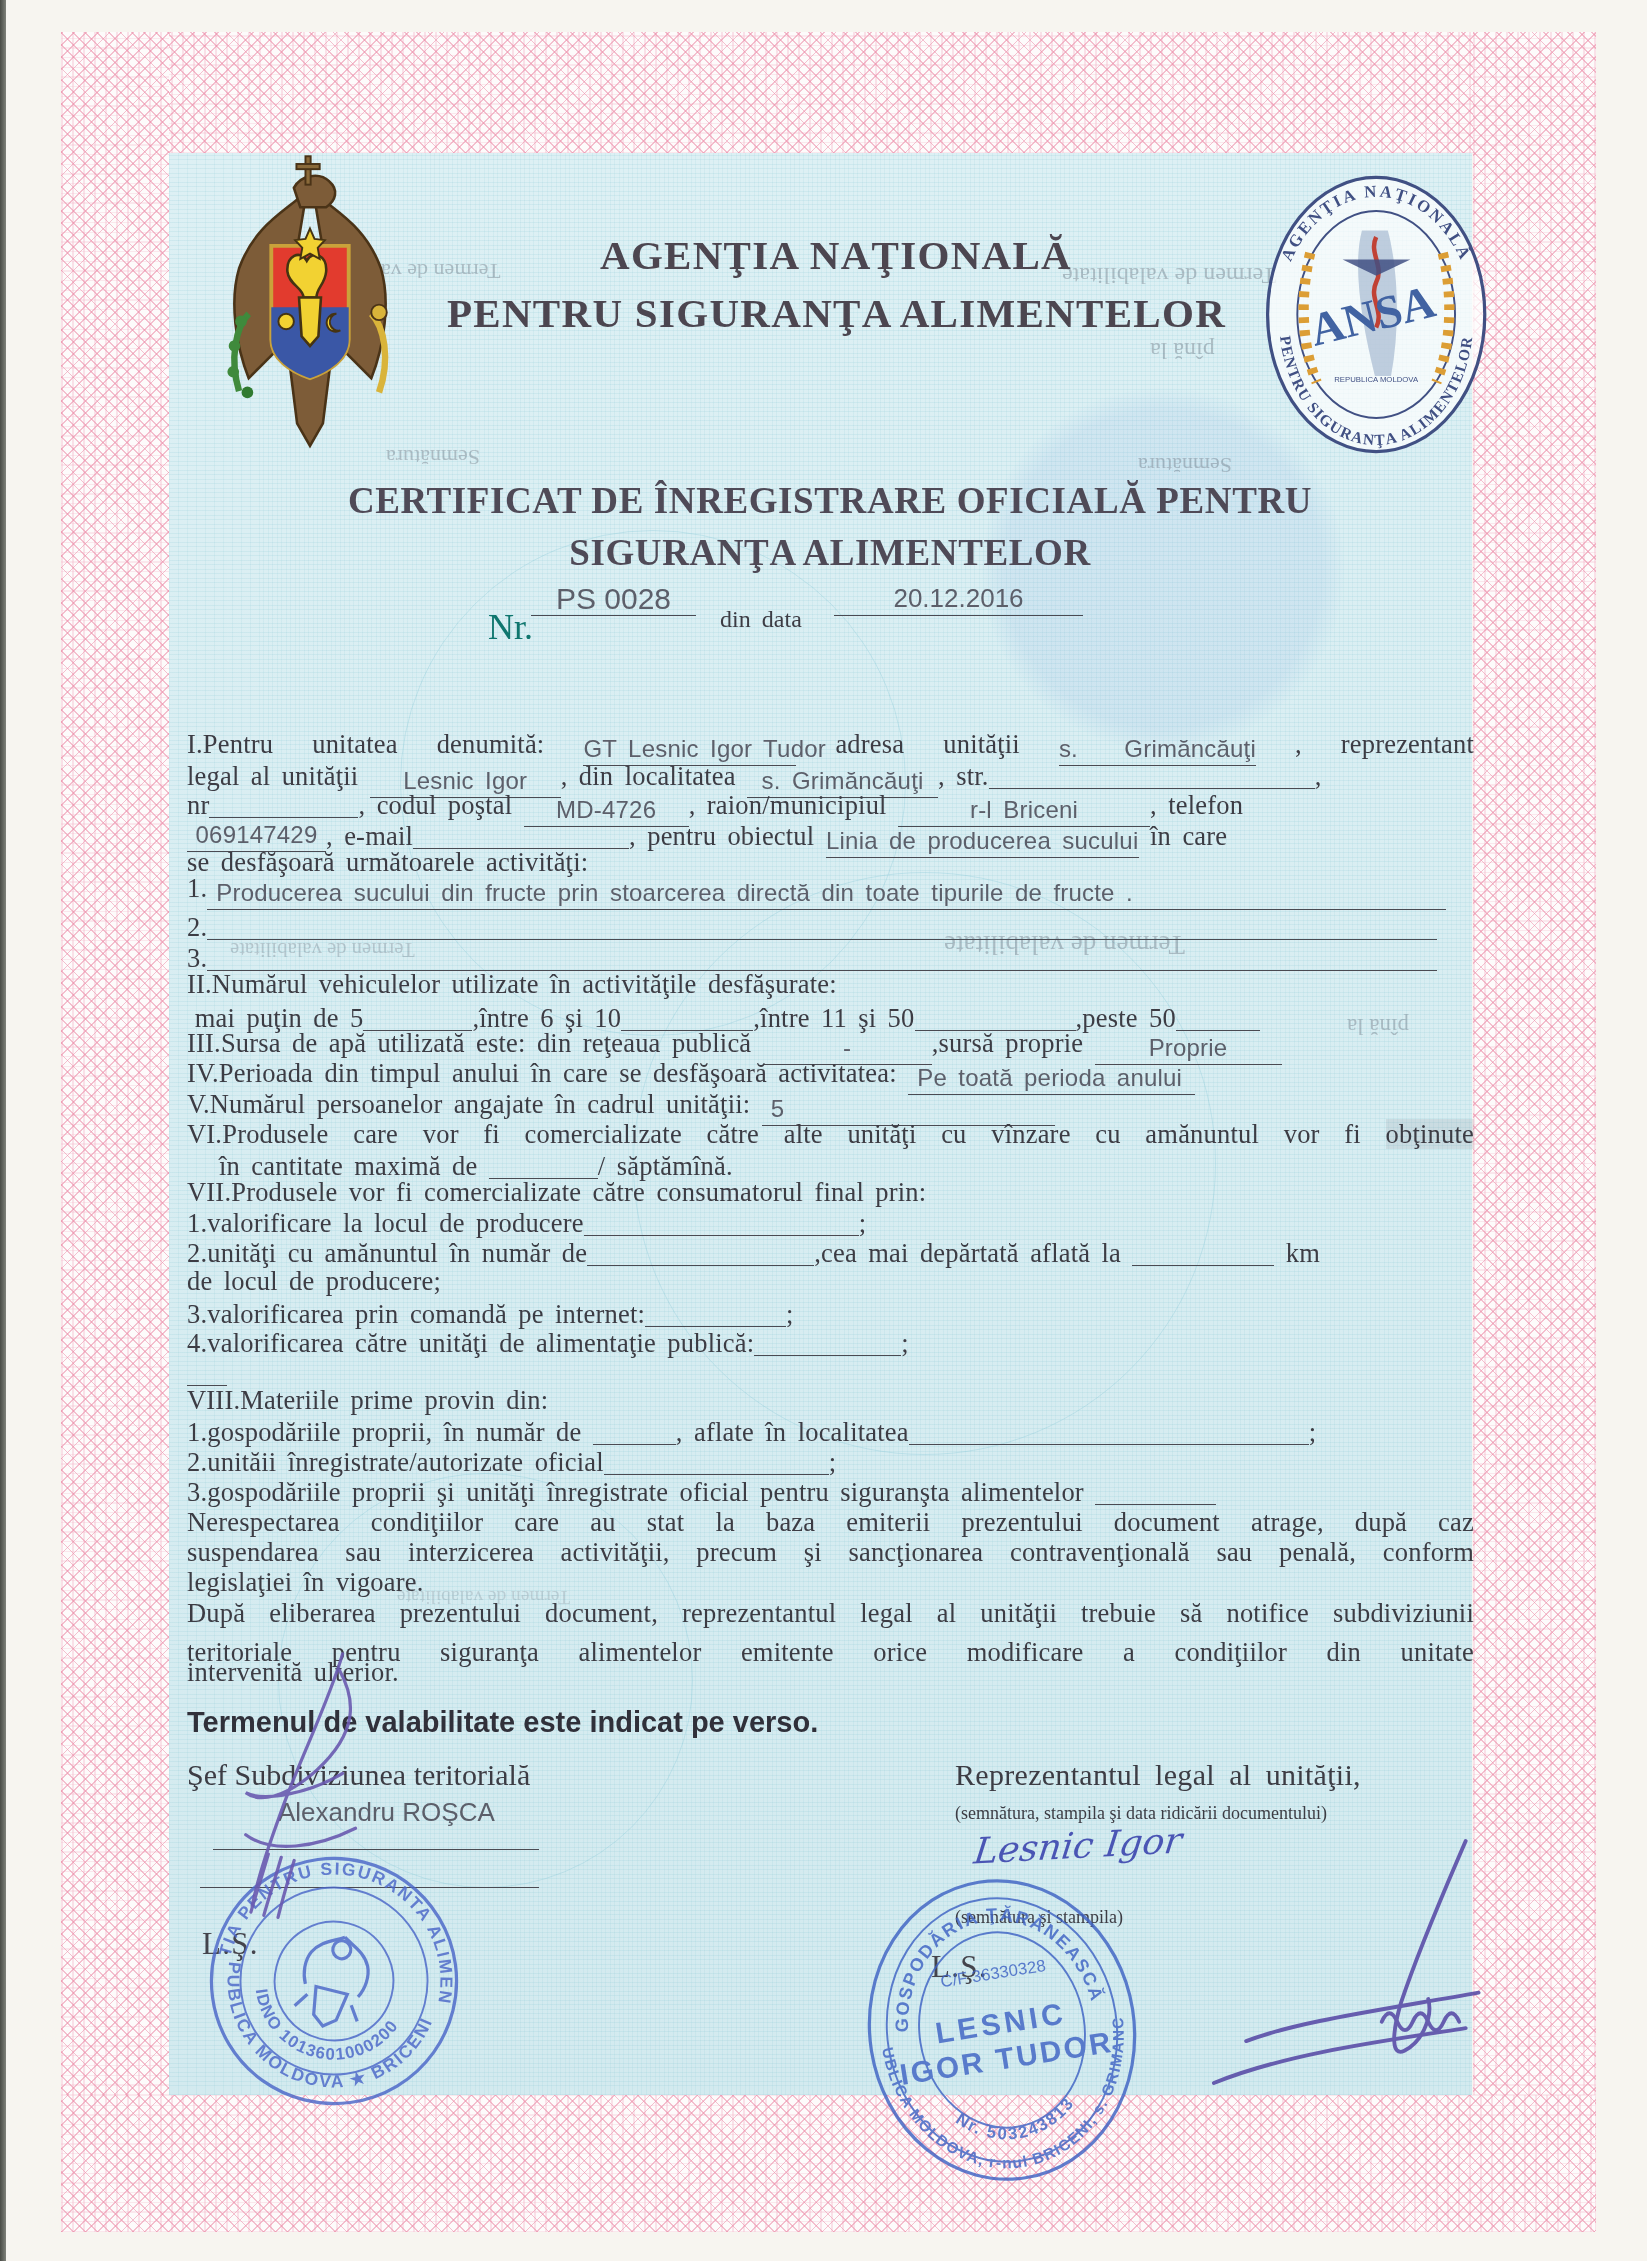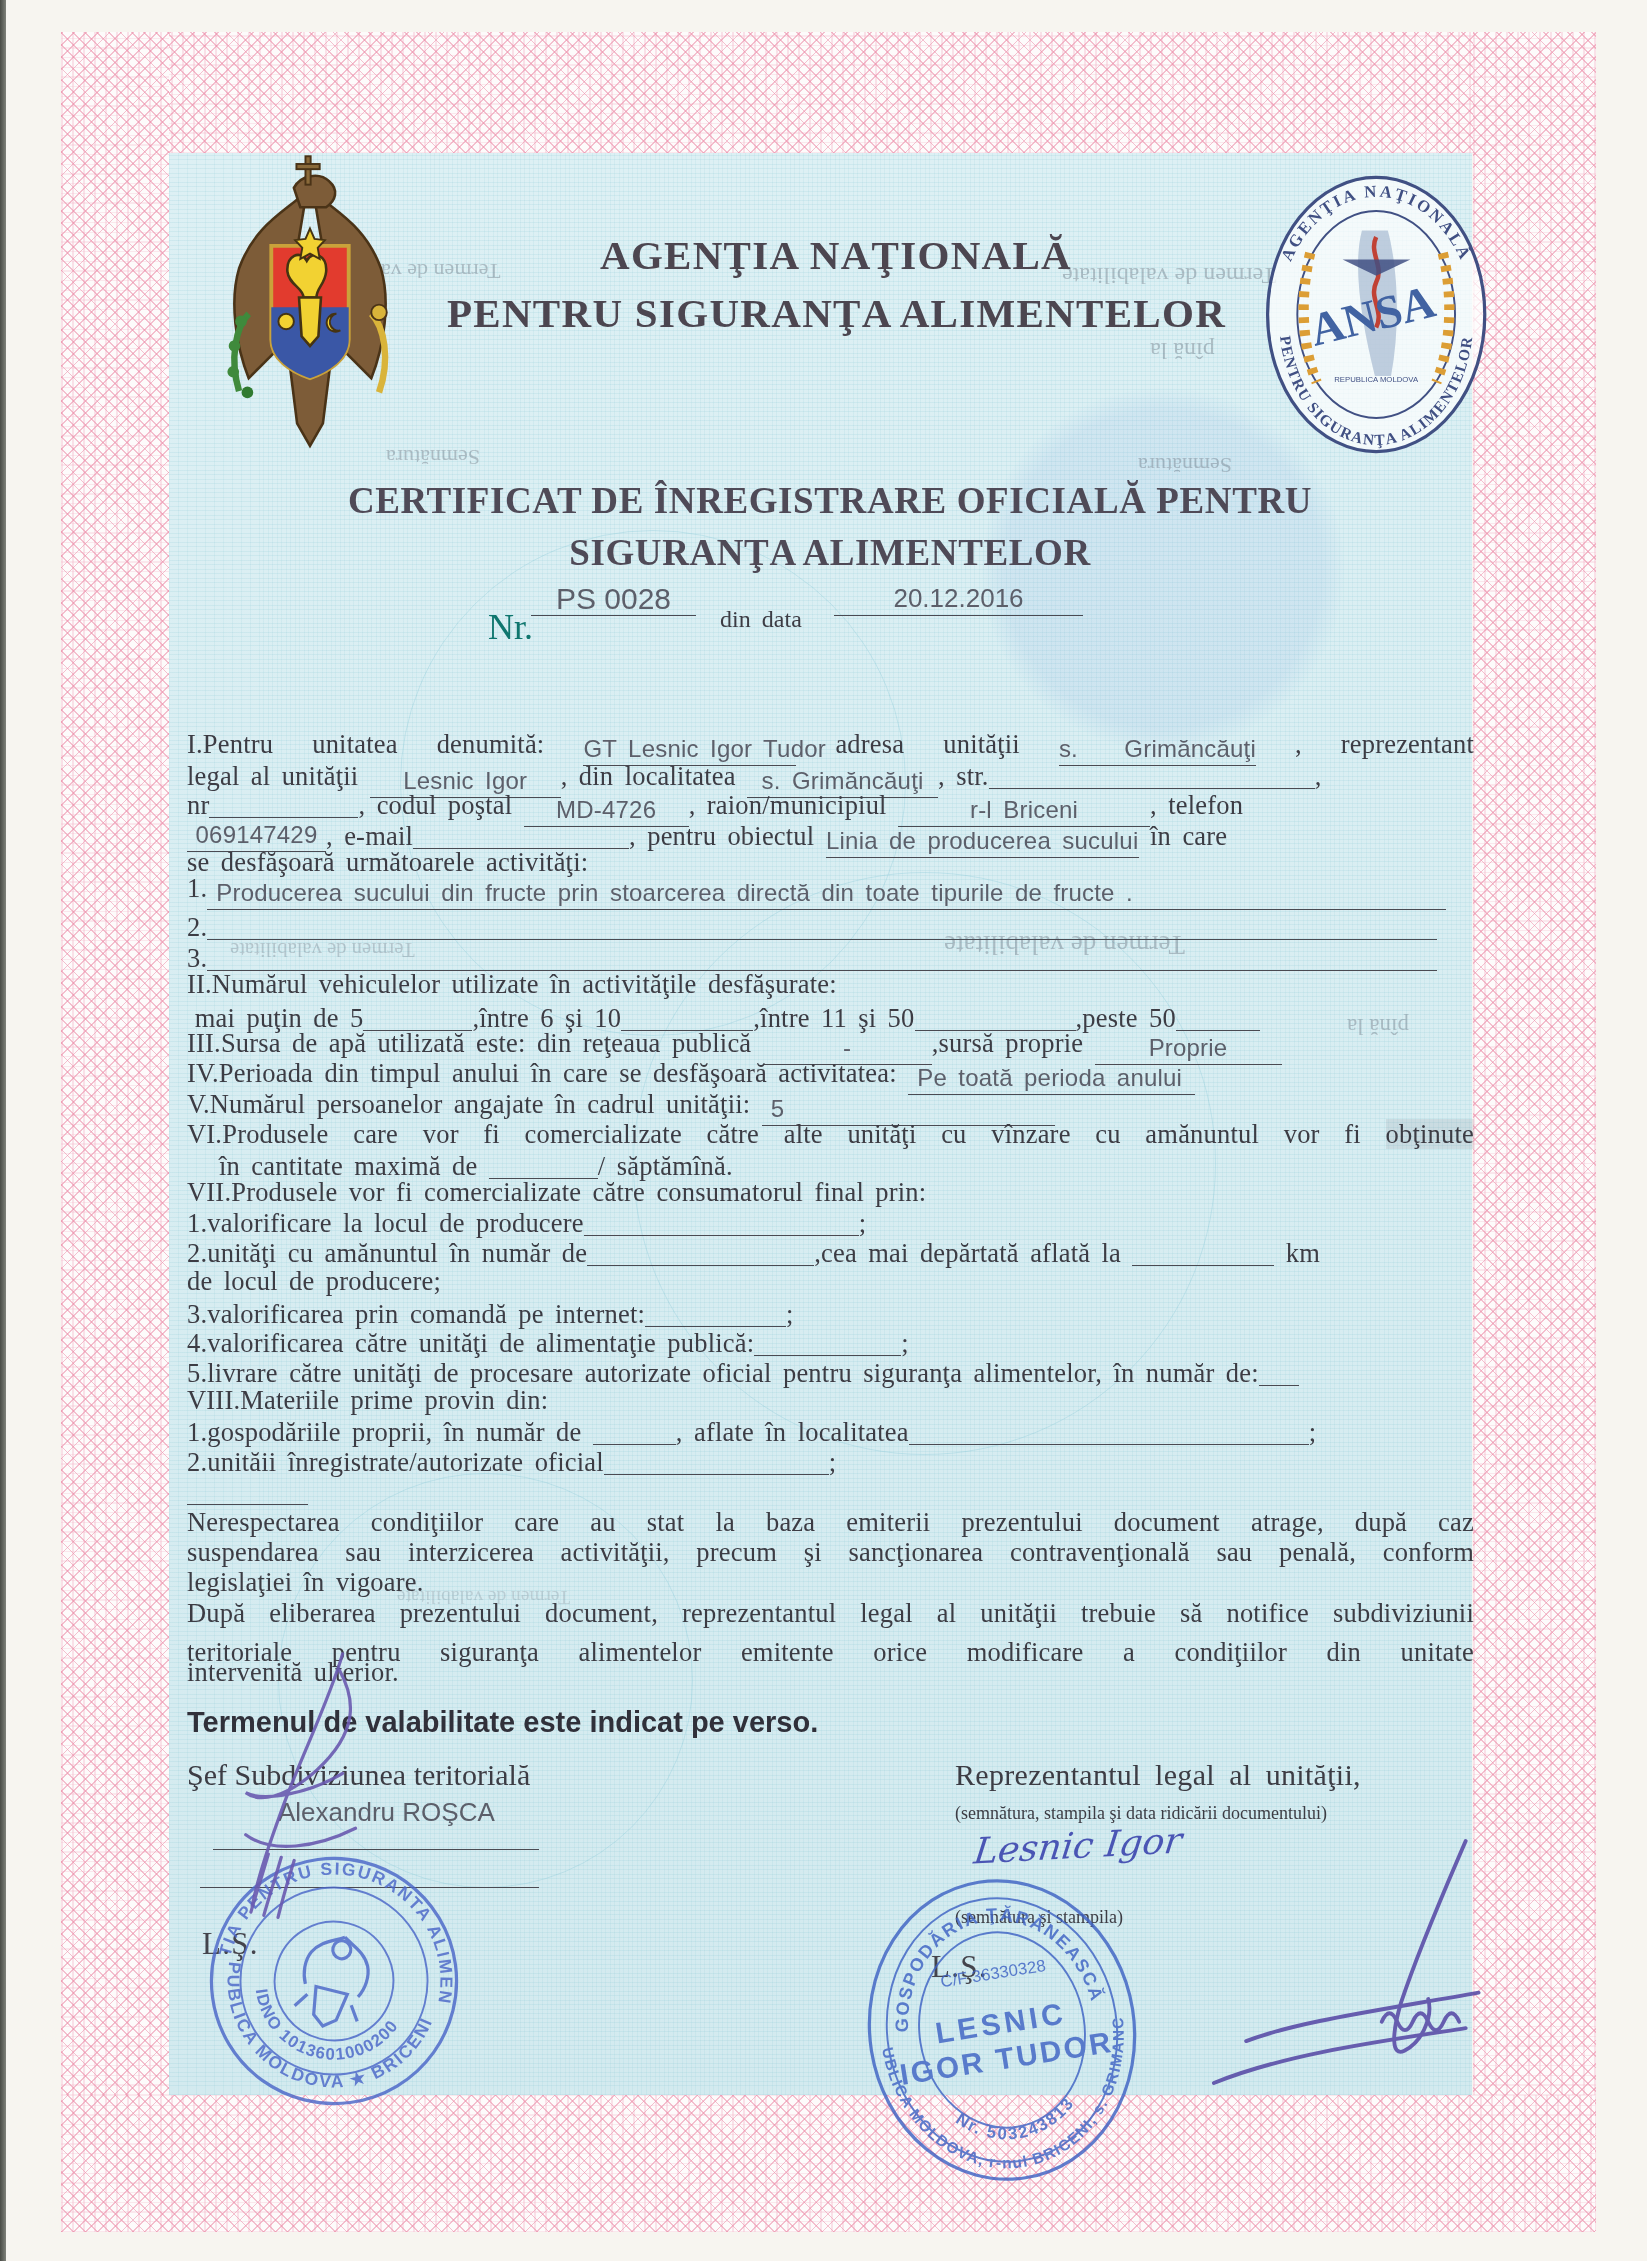--- a/index.html
+++ b/index.html
@@ -174,29 +174,29 @@
 
 <div class="line" style="top:1205px;"><span>1.valorificare la locul de producere</span><span class="fill" style="width:275px;"></span><span>;</span></div>
 
 <div class="line" style="top:1235px;"><span>2.unităţi cu amănuntul în număr de</span><span class="fill" style="width:227px;"></span><span>,cea mai depărtată aflată la</span> <span class="fill" style="width:142px;"></span> <span>km</span></div>
 <div class="line" style="top:1266px;">de locul de producere;</div>
 
 <div class="line" style="top:1296px;"><span>3.valorificarea prin comandă pe internet:</span><span class="fill" style="width:141px;"></span><span>;</span></div>
 
 <div class="line" style="top:1325px;"><span>4.valorificarea către unităţi de alimentaţie publică:</span><span class="fill" style="width:147px;"></span><span>;</span></div>
 
-<div class="line" style="top:1355px;"><span>5.livrare către unităţi de procesare autorizate oficial pentru siguranţa alimentelor, în număr de:</span><span class="fill" style="width:40px;"></span></div>
+<div class="line" style="top:1355px;"><span class="fill" style="width:40px;"></span></div>
 
 <div class="line" style="top:1385px;">VIII.Materiile prime provin din:</div>
 
 <div class="line" style="top:1414px;"><span>1.gospodăriile proprii, în număr de</span> <span class="fill" style="width:83px;"></span><span>, aflate în localitatea</span><span class="fill" style="width:400px;"></span><span>;</span></div>
 
 <div class="line" style="top:1444px;"><span>2.unităii înregistrate/autorizate oficial</span><span class="fill" style="width:225px;"></span><span>;</span></div>
 
-<div class="line" style="top:1474px;"> <span class="fill" style="width:121px;"></span></div>
+<div class="line" style="top:1474px;"><span>3.gospodăriile proprii şi unităţi înregistrate oficial pentru siguranşta alimentelor</span> <span class="fill" style="width:121px;"></span></div>
 
 <div class="line stretch" style="top:1507px;">Nerespectarea condiţiilor care au stat la baza emiterii prezentului document atrage, după caz</div>
 <div class="line stretch" style="top:1537px;">suspendarea sau interzicerea activităţii, precum şi sancţionarea contravenţională sau penală, conform</div>
 <div class="line" style="top:1567px;">legislaţiei în vigoare.</div>
 <div class="line stretch" style="top:1598px;">După eliberarea prezentului document, reprezentantul legal al unităţii trebuie să notifice subdiviziunii</div>
 <div class="line stretch" style="top:1628px;margin-top:9px;">teritoriale pentru siguranţa alimentelor emitente orice modificare a condiţiilor din unitate</div>
 <div class="line" style="top:1657px;">intervenită ulterior.</div>
 
 <div class="verso" style="top:1706px;">Termenul de valabilitate este indicat pe verso.</div>
 

